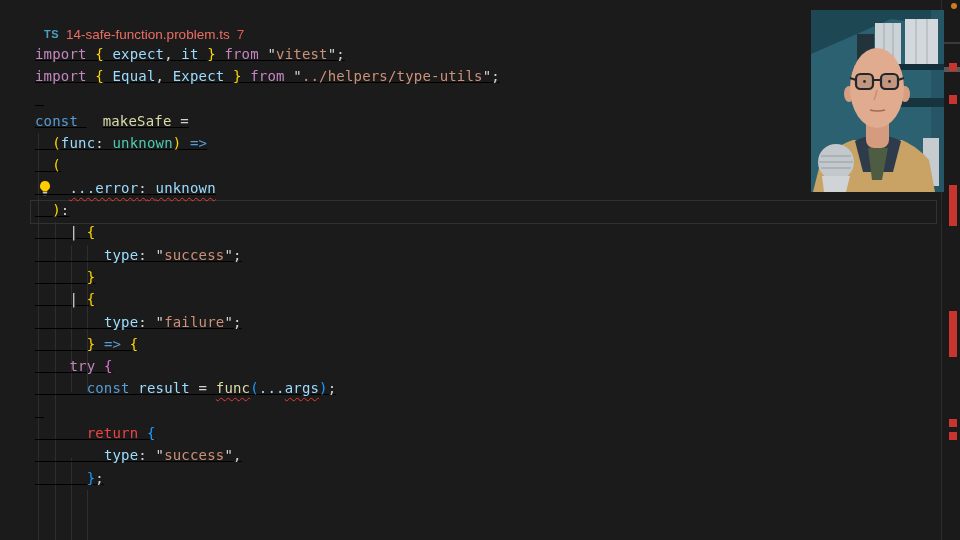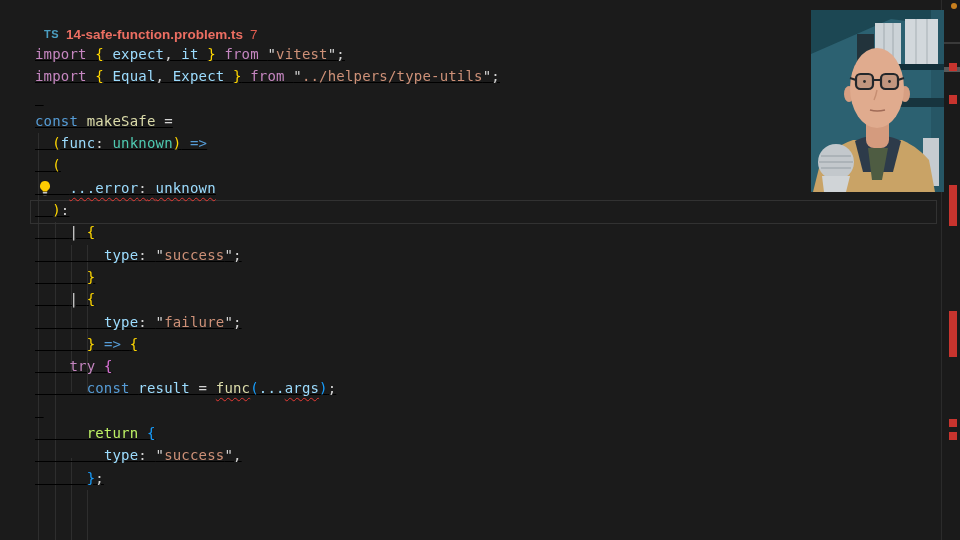--- a/index.html
+++ b/index.html
@@ -33,21 +33,21 @@
   .webcam{position:absolute;left:811px;top:10px;width:133px;height:182px;overflow:hidden;
           background:#2c6171;}
 </style>
 </head>
 <body>
 
 <div class="screen">
 
   <div class="tabbar">
     <span class="ts-icon" style="color: rgb(75, 159, 194);">TS</span>
-    <span class="filename" style="color: rgb(236, 110, 98); font-weight: bold;">14-safe-function.problem.ts</span>
+    <span class="filename" style="color: rgb(236, 110, 98);">14-safe-function.problem.ts</span>
     <span class="errcount" style="color: rgb(226, 93, 80);">7</span>
   </div>
 
   <div class="editor">
 
     <div class="indent-guide" style="left:38px;top:133px;height:407px"></div>
     <div class="indent-guide" style="left:55px;top:222px;height:318px"></div>
     <div class="indent-guide" style="left:71px;top:245px;height:147px"></div>
     <div class="indent-guide" style="left:87px;top:245px;height:147px"></div>
     <div class="indent-guide" style="left:71px;top:458px;height:82px"></div>
@@ -58,35 +58,35 @@
     <svg class="lightbulb" viewBox="0 0 16 16">
       <path fill="#FFCC02" d="M8 1a5 5 0 0 0-3 9c.5.4.8 1 .9 1.6h4.2c.1-.6.4-1.2.9-1.6A5 5 0 0 0 8 1z"></path>
       <rect x="5.7" y="12.1" width="4.6" height="1.3" rx="0.65" fill="#c9c9c9"></rect>
       <rect x="6.3" y="14" width="3.4" height="1.3" rx="0.65" fill="#c9c9c9"></rect>
     </svg>
 
     <div class="code" id="code">
         <div class="code-line"><span style="color: rgb(197, 134, 192);">import </span><span style="color: rgb(255, 215, 0);">{ </span><span style="color: rgb(156, 220, 254);">expect</span><span style="color: rgb(212, 212, 212);">, </span><span style="color: rgb(156, 220, 254);">it</span><span style="color: rgb(212, 212, 212);"> </span><span style="color: rgb(255, 215, 0);">}</span><span style="color: rgb(197, 134, 192);"> from </span><span style="color: rgb(214, 214, 214);">"</span><span style="color: rgb(206, 145, 120);">vitest</span><span style="color: rgb(214, 214, 214);">"</span><span style="color: rgb(212, 212, 212);">;</span></div>
         <div class="code-line"><span style="color: rgb(197, 134, 192);">import </span><span style="color: rgb(255, 215, 0);">{ </span><span style="color: rgb(156, 220, 254);">Equal</span><span style="color: rgb(212, 212, 212);">, </span><span style="color: rgb(156, 220, 254);">Expect</span><span style="color: rgb(212, 212, 212);"> </span><span style="color: rgb(255, 215, 0);">}</span><span style="color: rgb(197, 134, 192);"> from </span><span style="color: rgb(214, 214, 214);">"</span><span style="color: rgb(206, 145, 120);">../helpers/type-utils</span><span style="color: rgb(214, 214, 214);">"</span><span style="color: rgb(212, 212, 212);">;</span></div>
         <div class="code-line">&nbsp;</div>
-        <div class="code-line"><span style="color: rgb(86, 156, 214);">const</span><span style="color: rgb(212, 212, 212);"> </span><span style="color: rgb(220, 220, 170);">makeSafe</span><span style="color: rgb(212, 212, 212);"> =</span></div>
+        <div class="code-line"><span style="color: rgb(86, 156, 214);">const</span><span style="color: rgb(212, 212, 212);"> </span><span style="color: rgb(220, 220, 170); margin-left: 16px;">makeSafe</span><span style="color: rgb(212, 212, 212);"> =</span></div>
         <div class="code-line"><span style="color: rgb(212, 212, 212);">  </span><span style="color: rgb(255, 215, 0);">(</span><span style="color: rgb(156, 220, 254);">func</span><span style="color: rgb(212, 212, 212);">:</span><span style="color: rgb(212, 212, 212);"> </span><span style="color: rgb(78, 201, 176);">unknown</span><span style="color: rgb(255, 215, 0);">)</span><span style="color: rgb(212, 212, 212);"> </span><span style="color: rgb(86, 156, 214);">=&gt;</span></div>
         <div class="code-line"><span style="color: rgb(212, 212, 212);">  </span><span style="color: rgb(255, 215, 0);">(</span></div>
         <div class="code-line"><span style="color: rgb(212, 212, 212);">    </span><span class="wavy" style="color: rgb(156, 220, 254);">...error</span><span class="wavy" style="color: rgb(212, 212, 212);">:</span><span class="wavy" style="color: rgb(212, 212, 212);"> </span><span class="wavy" style="color: rgb(156, 220, 254);">unknown</span></div>
         <div class="code-line"><span style="color: rgb(212, 212, 212);">  </span><span style="color: rgb(255, 215, 0);">)</span><span style="color: rgb(212, 212, 212);">:</span></div>
         <div class="code-line"><span style="color: rgb(212, 212, 212);">    </span><span style="color: rgb(212, 212, 212);">|</span><span style="color: rgb(212, 212, 212);"> </span><span style="color: rgb(255, 215, 0);">{</span></div>
         <div class="code-line"><span style="color: rgb(212, 212, 212);">        </span><span style="color: rgb(156, 220, 254);">type</span><span style="color: rgb(212, 212, 212);">:</span><span style="color: rgb(212, 212, 212);"> </span><span style="color: rgb(214, 214, 214);">"</span><span style="color: rgb(206, 145, 120);">success</span><span style="color: rgb(214, 214, 214);">"</span><span style="color: rgb(212, 212, 212);">;</span></div>
         <div class="code-line"><span style="color: rgb(212, 212, 212);">      </span><span style="color: rgb(255, 215, 0);">}</span></div>
         <div class="code-line"><span style="color: rgb(212, 212, 212);">    </span><span style="color: rgb(212, 212, 212);">|</span><span style="color: rgb(212, 212, 212);"> </span><span style="color: rgb(255, 215, 0);">{</span></div>
         <div class="code-line"><span style="color: rgb(212, 212, 212);">        </span><span style="color: rgb(156, 220, 254);">type</span><span style="color: rgb(212, 212, 212);">:</span><span style="color: rgb(212, 212, 212);"> </span><span style="color: rgb(214, 214, 214);">"</span><span style="color: rgb(206, 145, 120);">failure</span><span style="color: rgb(214, 214, 214);">"</span><span style="color: rgb(212, 212, 212);">;</span></div>
         <div class="code-line"><span style="color: rgb(212, 212, 212);">      </span><span style="color: rgb(255, 215, 0);">}</span><span style="color: rgb(212, 212, 212);"> </span><span style="color: rgb(86, 156, 214);">=&gt;</span><span style="color: rgb(212, 212, 212);"> </span><span style="color: rgb(255, 215, 0);">{</span></div>
         <div class="code-line"><span style="color: rgb(212, 212, 212);">    </span><span style="color: rgb(197, 134, 192);">try</span><span style="color: rgb(212, 212, 212);"> </span><span style="color: rgb(218, 112, 214);">{</span></div>
         <div class="code-line"><span style="color: rgb(212, 212, 212);">      </span><span style="color: rgb(86, 156, 214);">const</span><span style="color: rgb(212, 212, 212);"> </span><span style="color: rgb(156, 220, 254);">result</span><span style="color: rgb(212, 212, 212);"> = </span><span class="wavy" style="color: rgb(220, 220, 170);">func</span><span style="color: rgb(23, 159, 255);">(</span><span style="color: rgb(156, 220, 254);">...</span><span class="wavy" style="color: rgb(156, 220, 254);">args</span><span style="color: rgb(23, 159, 255);">)</span><span style="color: rgb(212, 212, 212);">;</span></div>
         <div class="code-line">&nbsp;</div>
-        <div class="code-line"><span style="color: rgb(212, 212, 212);">      </span><span style="color: #bef264;">return</span><span style="color: rgb(212, 212, 212);"> </span><span style="color: rgb(23, 159, 255);">{</span></div>
+        <div class="code-line"><span style="color: rgb(212, 212, 212);">      </span><span style="color: #ef4444;">return</span><span style="color: rgb(212, 212, 212);"> </span><span style="color: rgb(23, 159, 255);">{</span></div>
         <div class="code-line"><span style="color: rgb(212, 212, 212);">        </span><span style="color: rgb(156, 220, 254);">type</span><span style="color: rgb(212, 212, 212);">:</span><span style="color: rgb(212, 212, 212);"> </span><span style="color: rgb(214, 214, 214);">"</span><span style="color: rgb(206, 145, 120);">success</span><span style="color: rgb(214, 214, 214);">"</span><span style="color: rgb(212, 212, 212);">,</span></div>
         <div class="code-line"><span style="color: rgb(212, 212, 212);">      </span><span style="color: rgb(23, 159, 255);">}</span><span style="color: rgb(212, 212, 212);">;</span></div>
       </div>
   </div>
 
   <div class="minimap-divider"></div>
   <div class="ruler" id="ruler">
     <div class="ruler-dot"></div>
     <div class="ruler-line1"></div>
     <div class="ruler-line2"></div>

